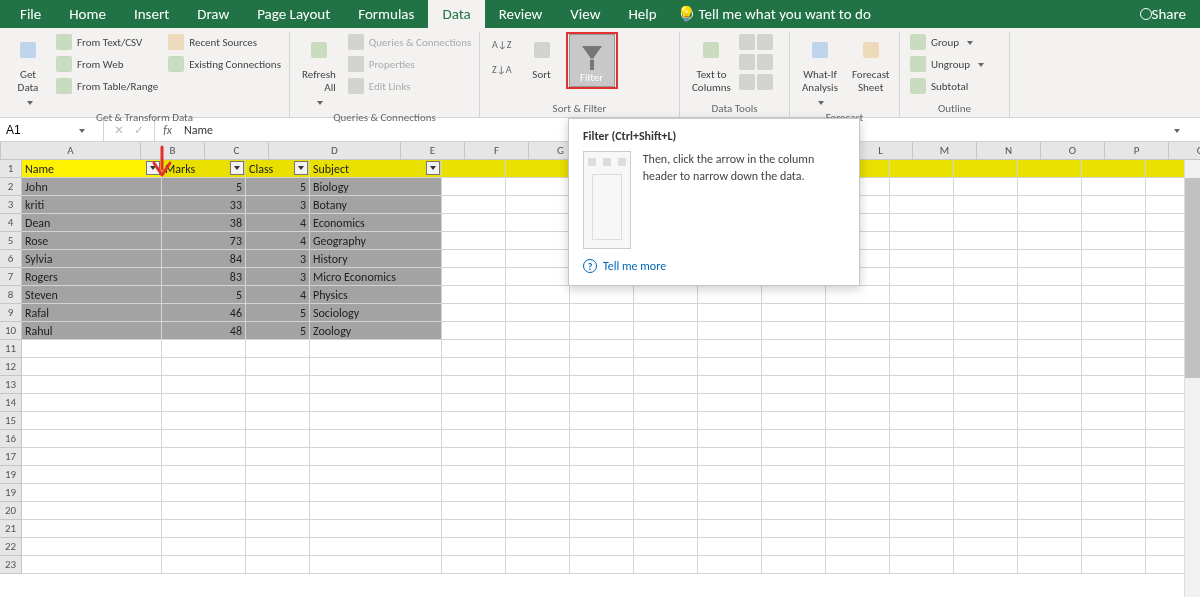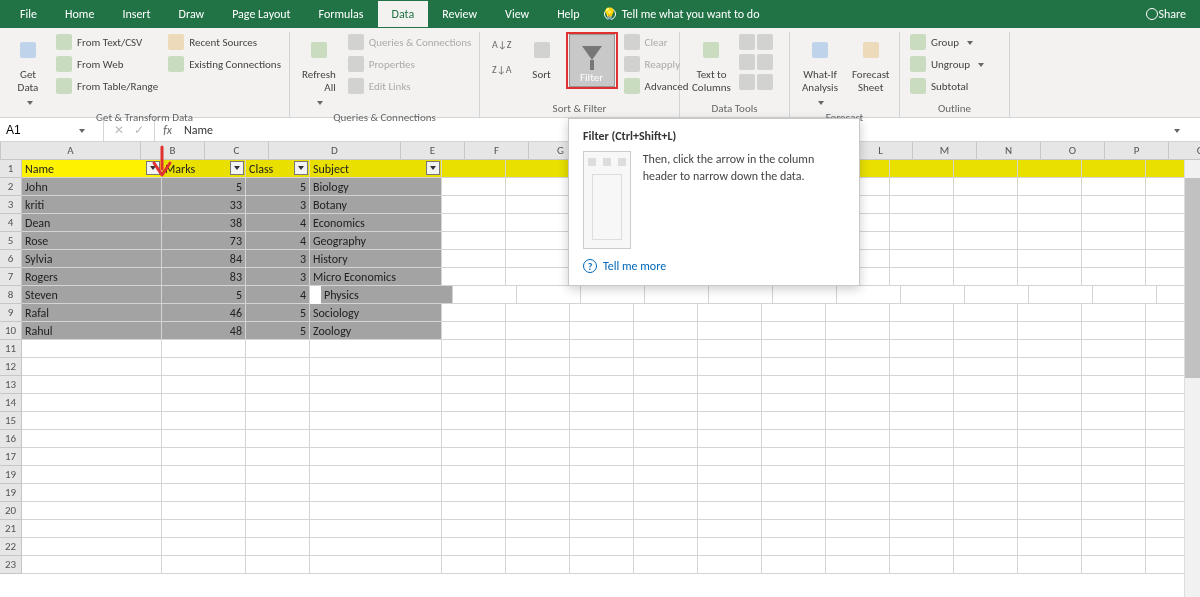--- a/index.html
+++ b/index.html
@@ -1,19 +1,19 @@
 <!DOCTYPE html>
 <html><head>
 <meta charset="utf-8">
 <style>
 * { box-sizing: border-box; margin: 0; padding: 0; }
 body { font-family: "Segoe UI", Calibri, sans-serif; font-size: 12px; background: #fff; overflow: hidden; width: 1200px; height: 597px; position: relative; }
 
 
-.titlebar { background: #217346; height: 28px; display: flex; align-items: center; color: #fff; font-size: 12px; padding: 0 6px; }
+.titlebar { background: #217346; height: 28px; display: flex; align-items: center; color: #fff; font-size: 15px; padding: 0 6px; }
 .titlebar .tabs { display: flex; }
 .titlebar .tab { padding: 6px 14px; cursor: pointer; }
 .titlebar .tab.active { background: #f3f2f1; color: #217346; }
 .titlebar .tellme { display: flex; align-items: center; margin-left: 10px; gap: 6px; }
 .titlebar .tellme-icon { width: 12px; height: 12px; border: 1.5px solid #fff; border-radius: 50%; display: inline-flex; align-items: center; justify-content: center; }
 .titlebar .share { margin-left: auto; display: flex; align-items: center; gap: 0; padding: 4px 8px; }
 .titlebar .share-icon { width:12px;height:12px;border:1px solid #fff;border-radius:50%;position:relative;}
 
 
 .ribbon { background: #f3f2f1; height: 90px; border-bottom: 1px solid #d4d4d4; display: flex; padding-top: 4px; position: relative; }
@@ -191,34 +191,20 @@
           </div>
         <span>Sort</span>
       </div>
       <div class="filter-highlight">
         <div class="ribbon-btn-large" style="background:#c8c8c8;border:1px solid #989898;">
           <div class="icon-box">
               <div class="funnel"></div>
             </div>
           <span style="color:#fff;">Filter</span>
         </div>
-      </div>
-      <div class="ribbon-col">
-        <div class="ribbon-btn-small dim">
-            <span class="ico gray"></span>
-            <span>Clear</span>
-          </div>
-        <div class="ribbon-btn-small dim">
-            <span class="ico gray"></span>
-            <span>Reapply</span>
-          </div>
-        <div class="ribbon-btn-small">
-            <span class="ico"></span>
-            <span>Advanced</span>
-          </div>
       </div>
     </div>
     <div class="ribbon-group-label">Sort &amp; Filter</div>
   </div>
 
   <div class="ribbon-group" style="width:110px;">
     <div class="ribbon-group-body">
       <div class="ribbon-btn-large">
         <div class="icon-box">
             <span class="ico"></span>
@@ -478,21 +464,21 @@
           <div class="cell c-std"></div>
           <div class="cell c-std"></div>
           <div class="cell c-std"></div>
           <div class="cell c-std"></div>
           <div class="cell c-std"></div>
         </div>
         <div class="row">
           <div class="cell c-A sel">Steven</div>
           <div class="cell c-B sel">5</div>
           <div class="cell c-C sel">4</div>
-          <div class="cell c-D sel" style="text-align: left; margin-left: 11px;">Physics</div>
+          <div class="cell c-D sel" style="text-align: left;">Physics</div>
           <div class="cell c-std"></div>
           <div class="cell c-std"></div>
           <div class="cell c-std"></div>
           <div class="cell c-std"></div>
           <div class="cell c-std"></div>
           <div class="cell c-std"></div>
           <div class="cell c-std"></div>
           <div class="cell c-std"></div>
           <div class="cell c-std"></div>
           <div class="cell c-std"></div>

